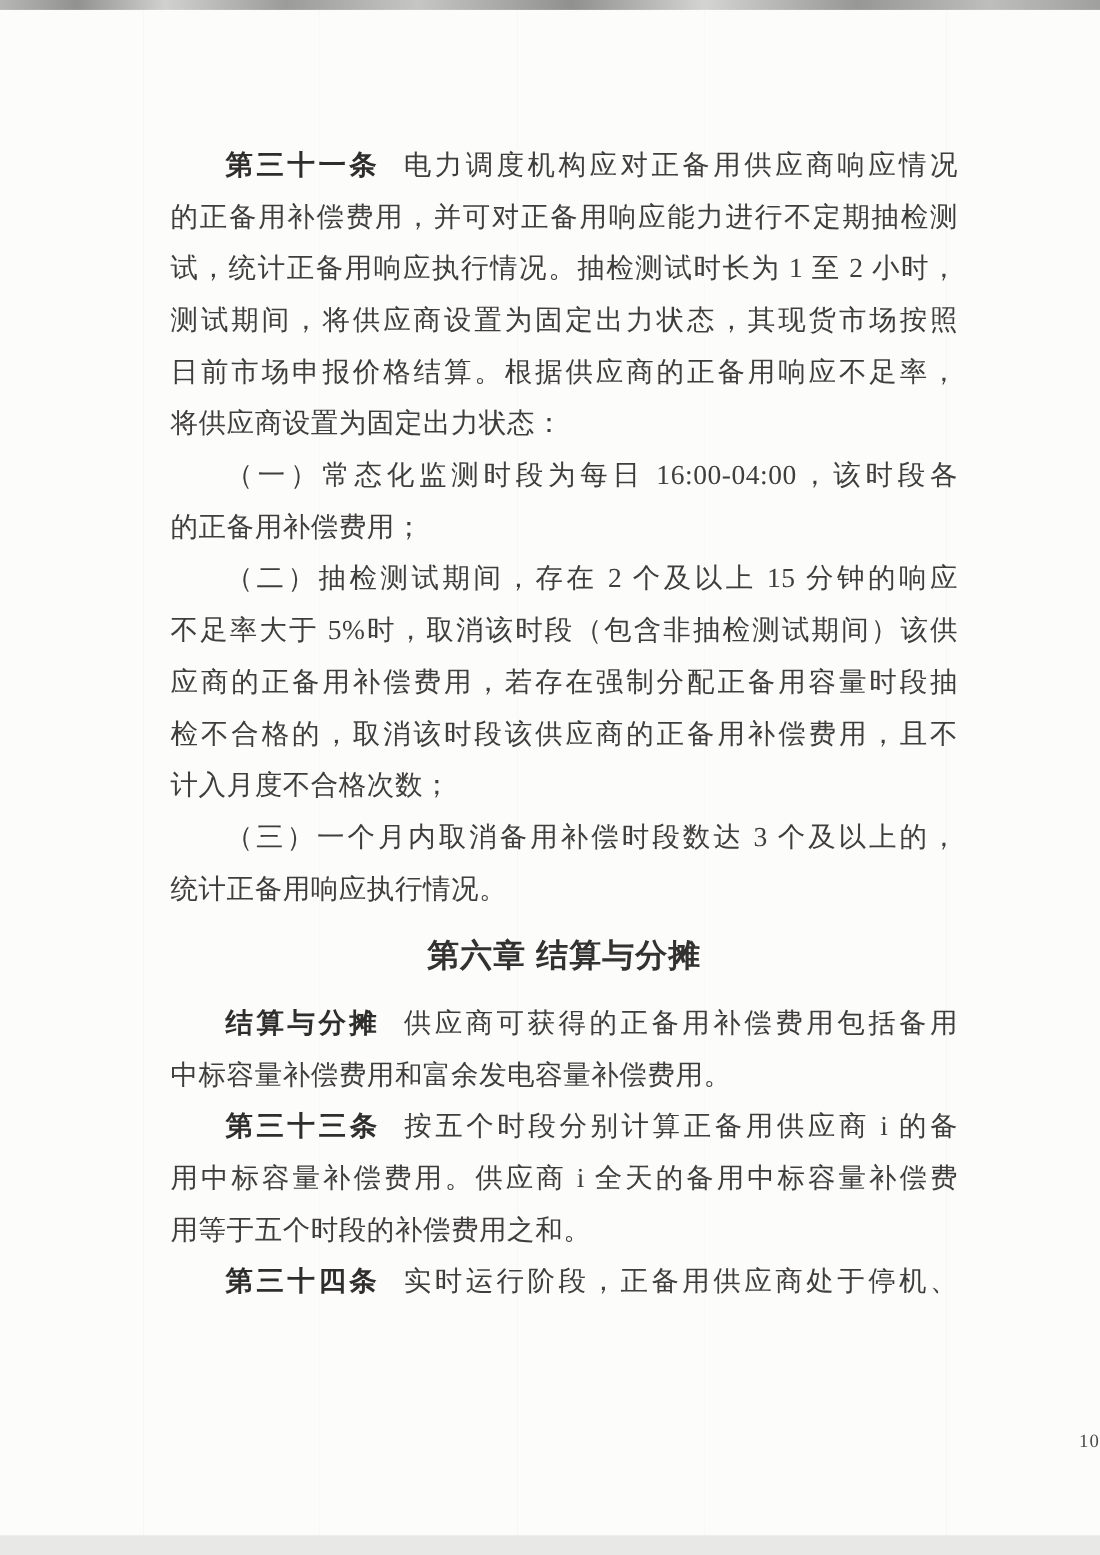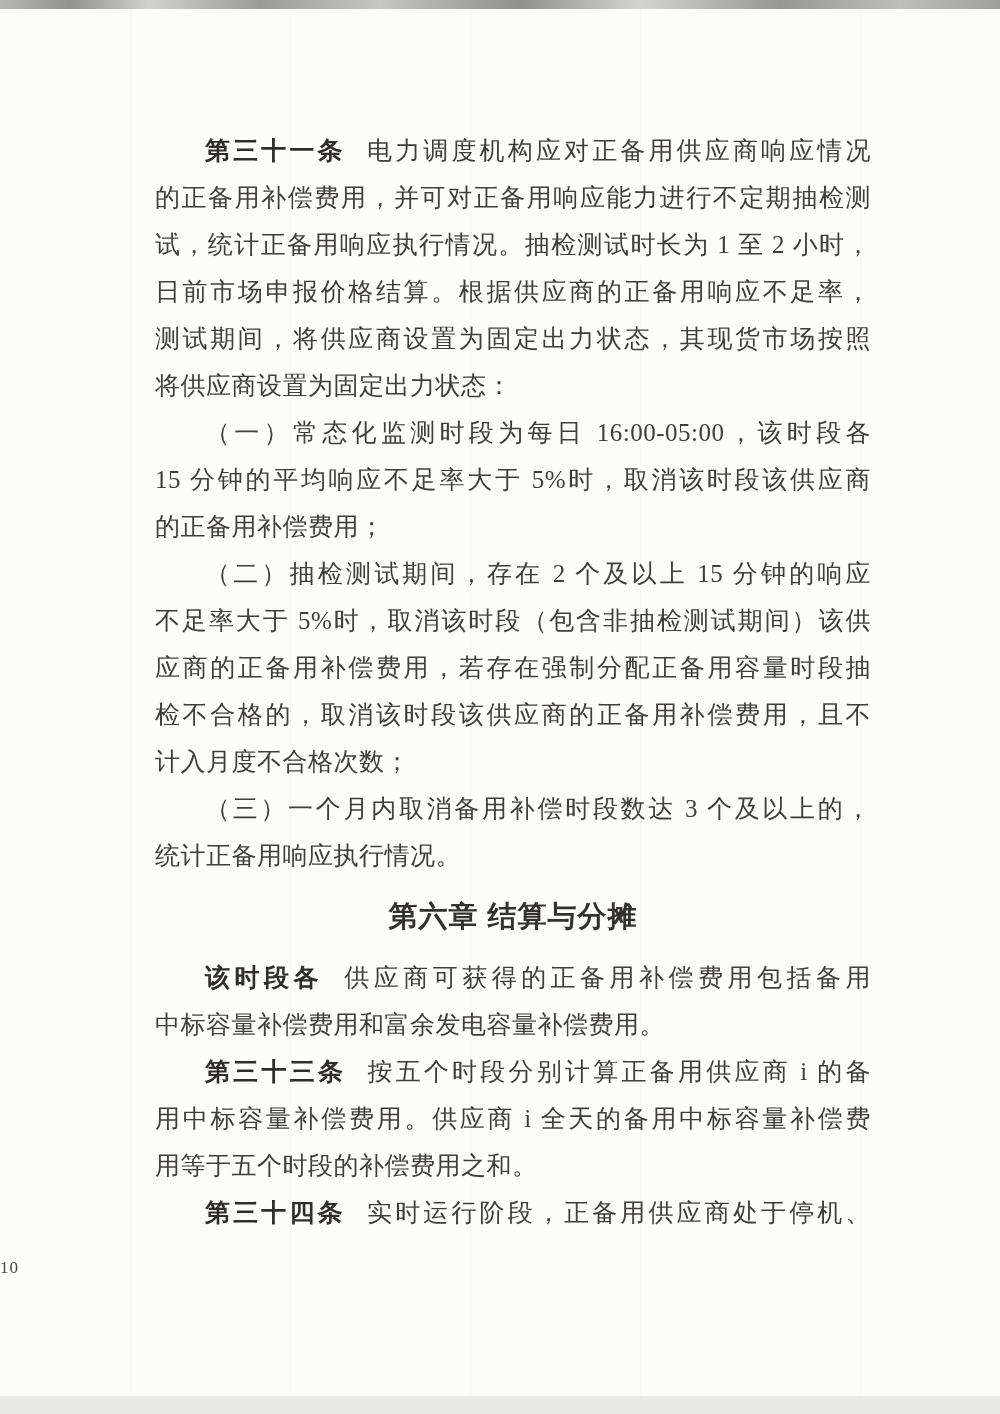--- a/index.html
+++ b/index.html
@@ -68,62 +68,61 @@
     line-height: 47px;
     height: 47px;
     text-align-last: center;
     color: #333230;
     margin-top: 14px;
     margin-bottom: 14px;
     letter-spacing: 1px;
   }
   .page-number {
     position: absolute;
-    top: 1258px;
+    top: 1300px;
     left: 0;
     width: 100%;
-    text-align: left;
+    text-align: right;
     font-size: 17px;
     color: #4a4947;
     letter-spacing: 1px;
   }
 </style>
 </head>
 <body>
 
 <div class="page">
   <div class="scan-edge-top"></div>
   <div class="content">
       <div class="paragraph">
         <div class="line first"><span class="bold-lead">第三十一条</span>电力调度机构应对正备用供应商响应情况</div>
         <div class="line">的正备用补偿费用，并可对正备用响应能力进行不定期抽检测</div>
         <div class="line">试，统计正备用响应执行情况。抽检测试时长为 1 至 2 小时，</div>
+        <div class="line">测试期间，将供应商设置为固定出力状态，其现货市场按照</div>
         <div class="line">日前市场申报价格结算。根据供应商的正备用响应不足率，</div>
-        <div class="line">测试期间，将供应商设置为固定出力状态，其现货市场按照</div>
         <div class="line no-stretch">将供应商设置为固定出力状态：</div>
       </div>
       <div class="paragraph">
-        <div class="line first">（一）常态化监测时段为每日 16:00-05:00，该时段各</div>
-        <div class="line">15 分钟的平均响应不足率大于 5%时，取消该时段该供应商</div>
+        <div class="line first">（一）常态化监测时段为每日 16:00-04:00，该时段各</div>
         <div class="line no-stretch">的正备用补偿费用；</div>
       </div>
       <div class="paragraph">
         <div class="line first">（二）抽检测试期间，存在 2 个及以上 15 分钟的响应</div>
         <div class="line">不足率大于 5%时，取消该时段（包含非抽检测试期间）该供</div>
         <div class="line">应商的正备用补偿费用，若存在强制分配正备用容量时段抽</div>
         <div class="line">检不合格的，取消该时段该供应商的正备用补偿费用，且不</div>
         <div class="line no-stretch">计入月度不合格次数；</div>
       </div>
       <div class="paragraph">
         <div class="line first">（三）一个月内取消备用补偿时段数达 3 个及以上的，</div>
         <div class="line no-stretch">统计正备用响应执行情况。</div>
       </div>
       <div class="chapter-heading">第六章 结算与分摊</div>
       <div class="paragraph">
-        <div class="line first"><span class="bold-lead">该时段各</span>供应商可获得的正备用补偿费用包括备用</div>
+        <div class="line first"><span class="bold-lead">结算与分摊</span>供应商可获得的正备用补偿费用包括备用</div>
         <div class="line no-stretch">中标容量补偿费用和富余发电容量补偿费用。</div>
       </div>
       <div class="paragraph">
         <div class="line first"><span class="bold-lead">第三十三条</span>按五个时段分别计算正备用供应商 i 的备</div>
         <div class="line">用中标容量补偿费用。供应商 i 全天的备用中标容量补偿费</div>
         <div class="line no-stretch">用等于五个时段的补偿费用之和。</div>
       </div>
       <div class="paragraph">
         <div class="line first"><span class="bold-lead">第三十四条</span>实时运行阶段，正备用供应商处于停机、</div>
       </div>

